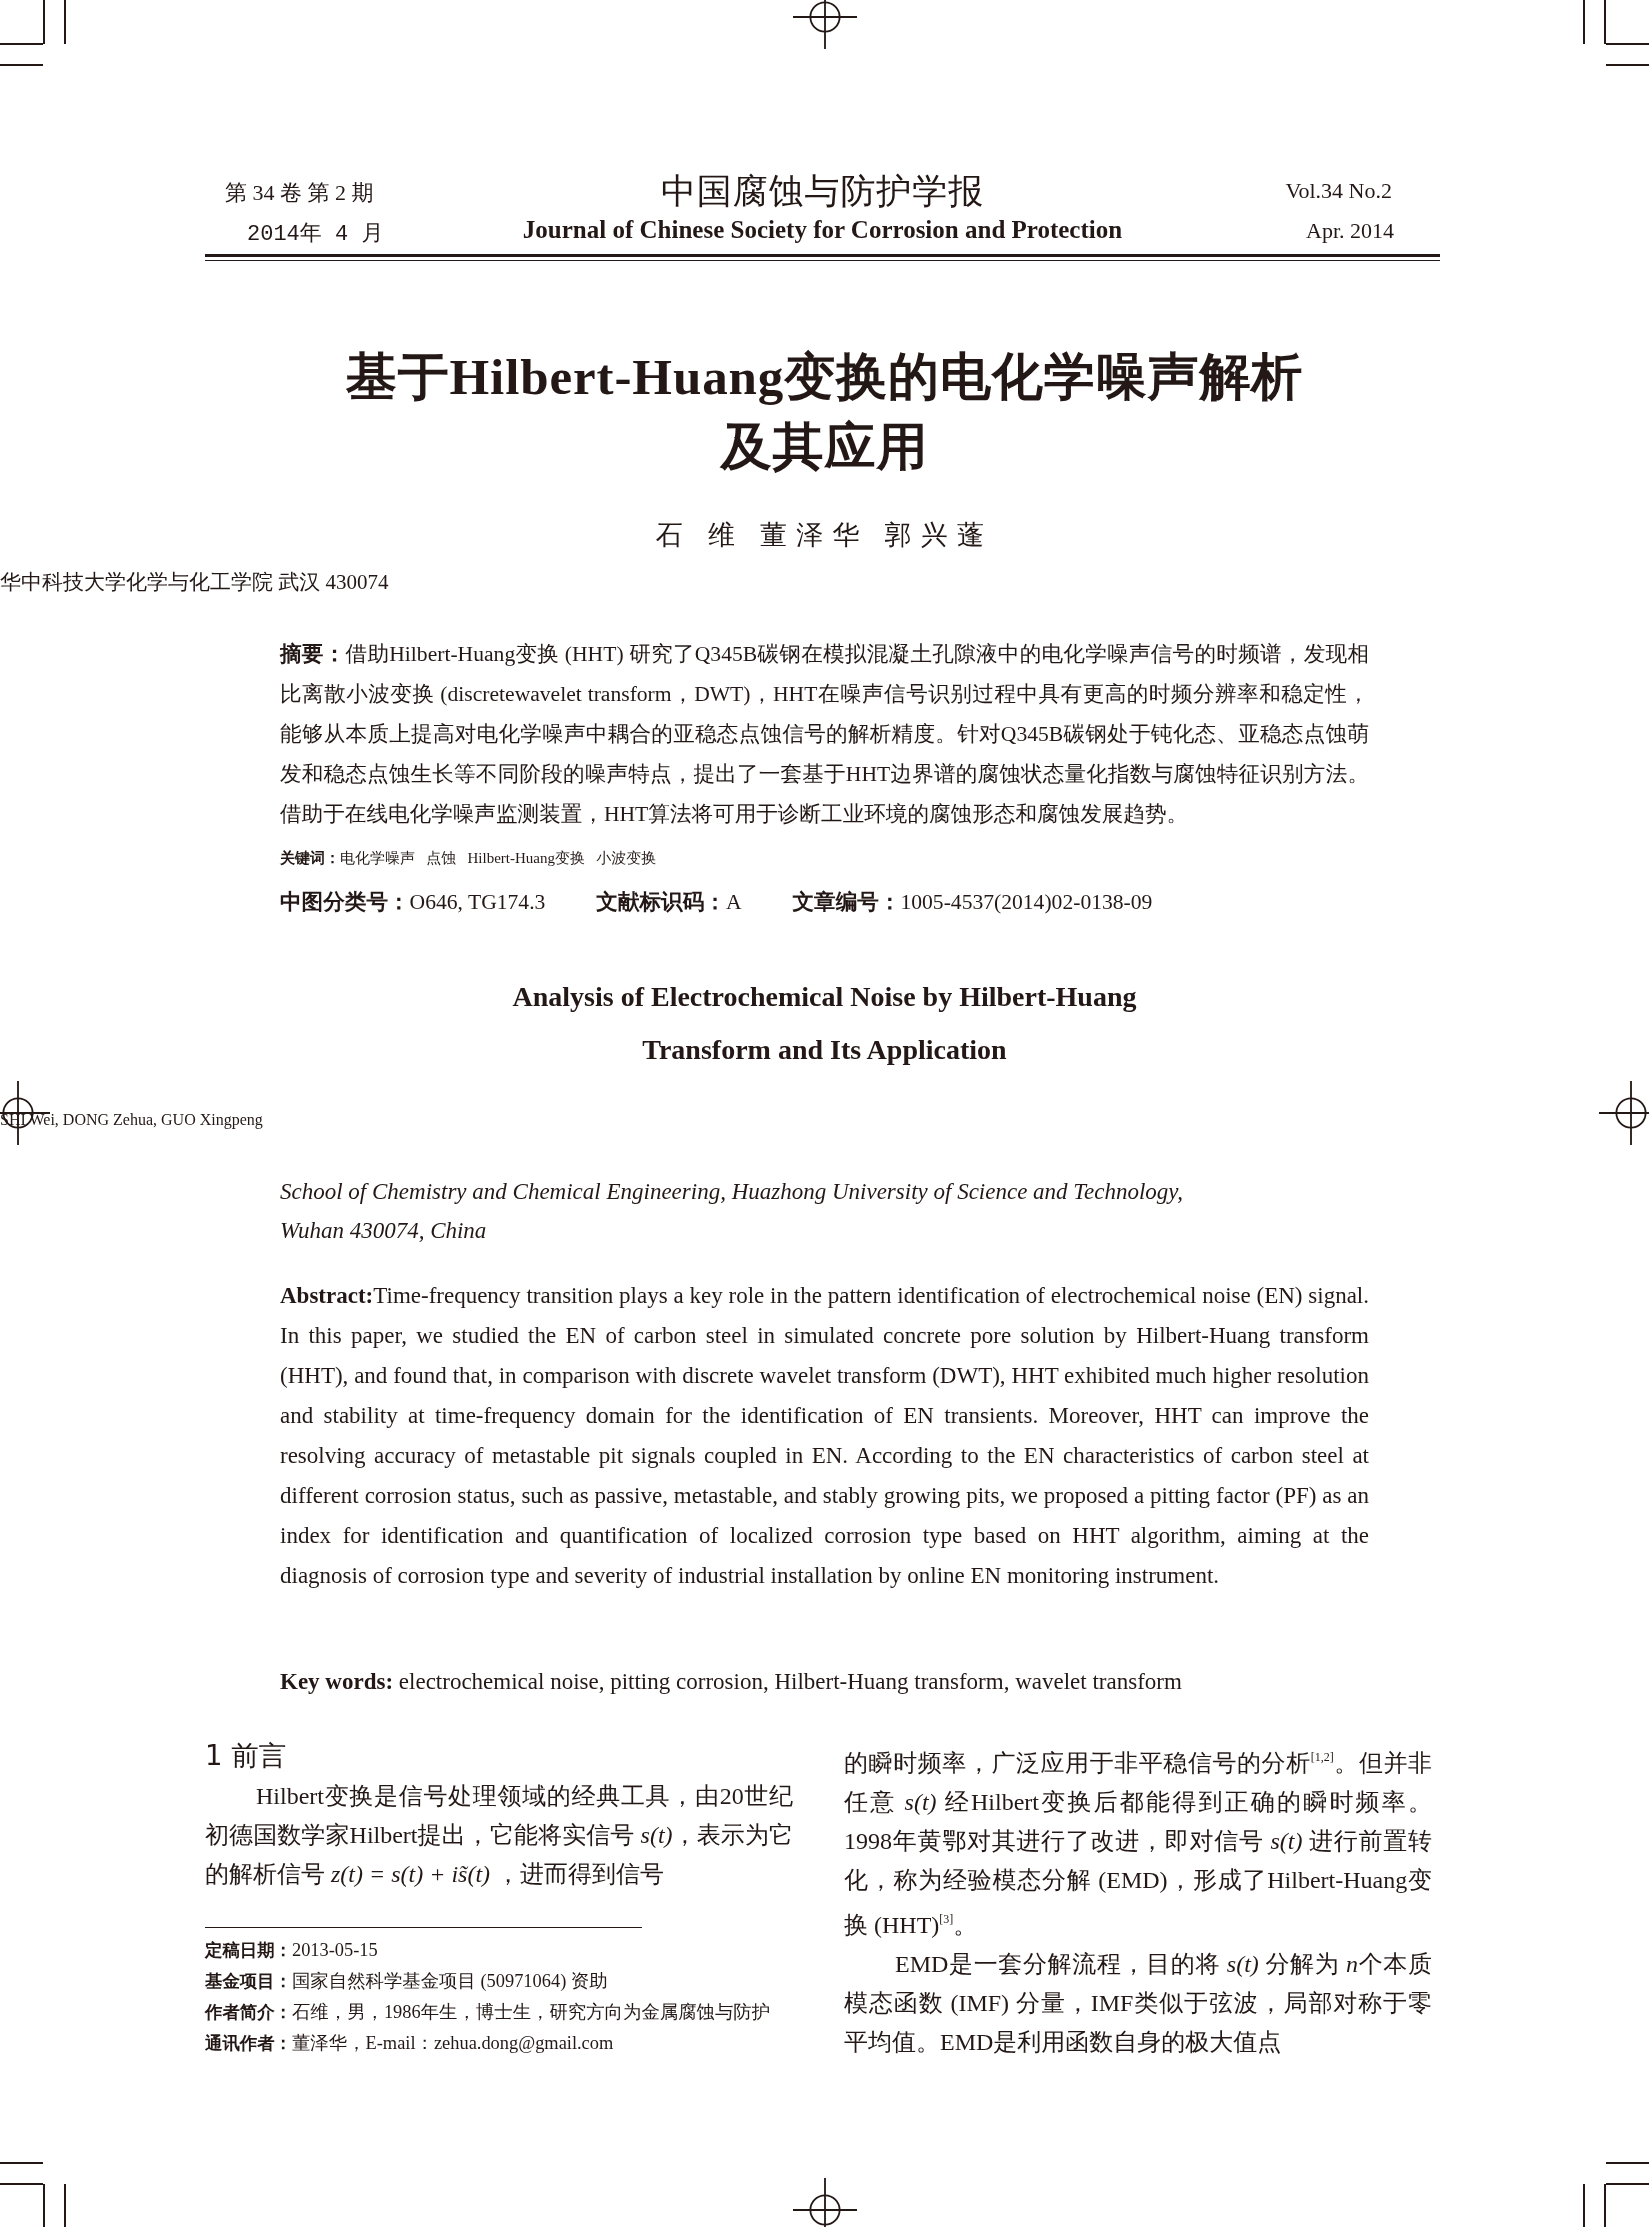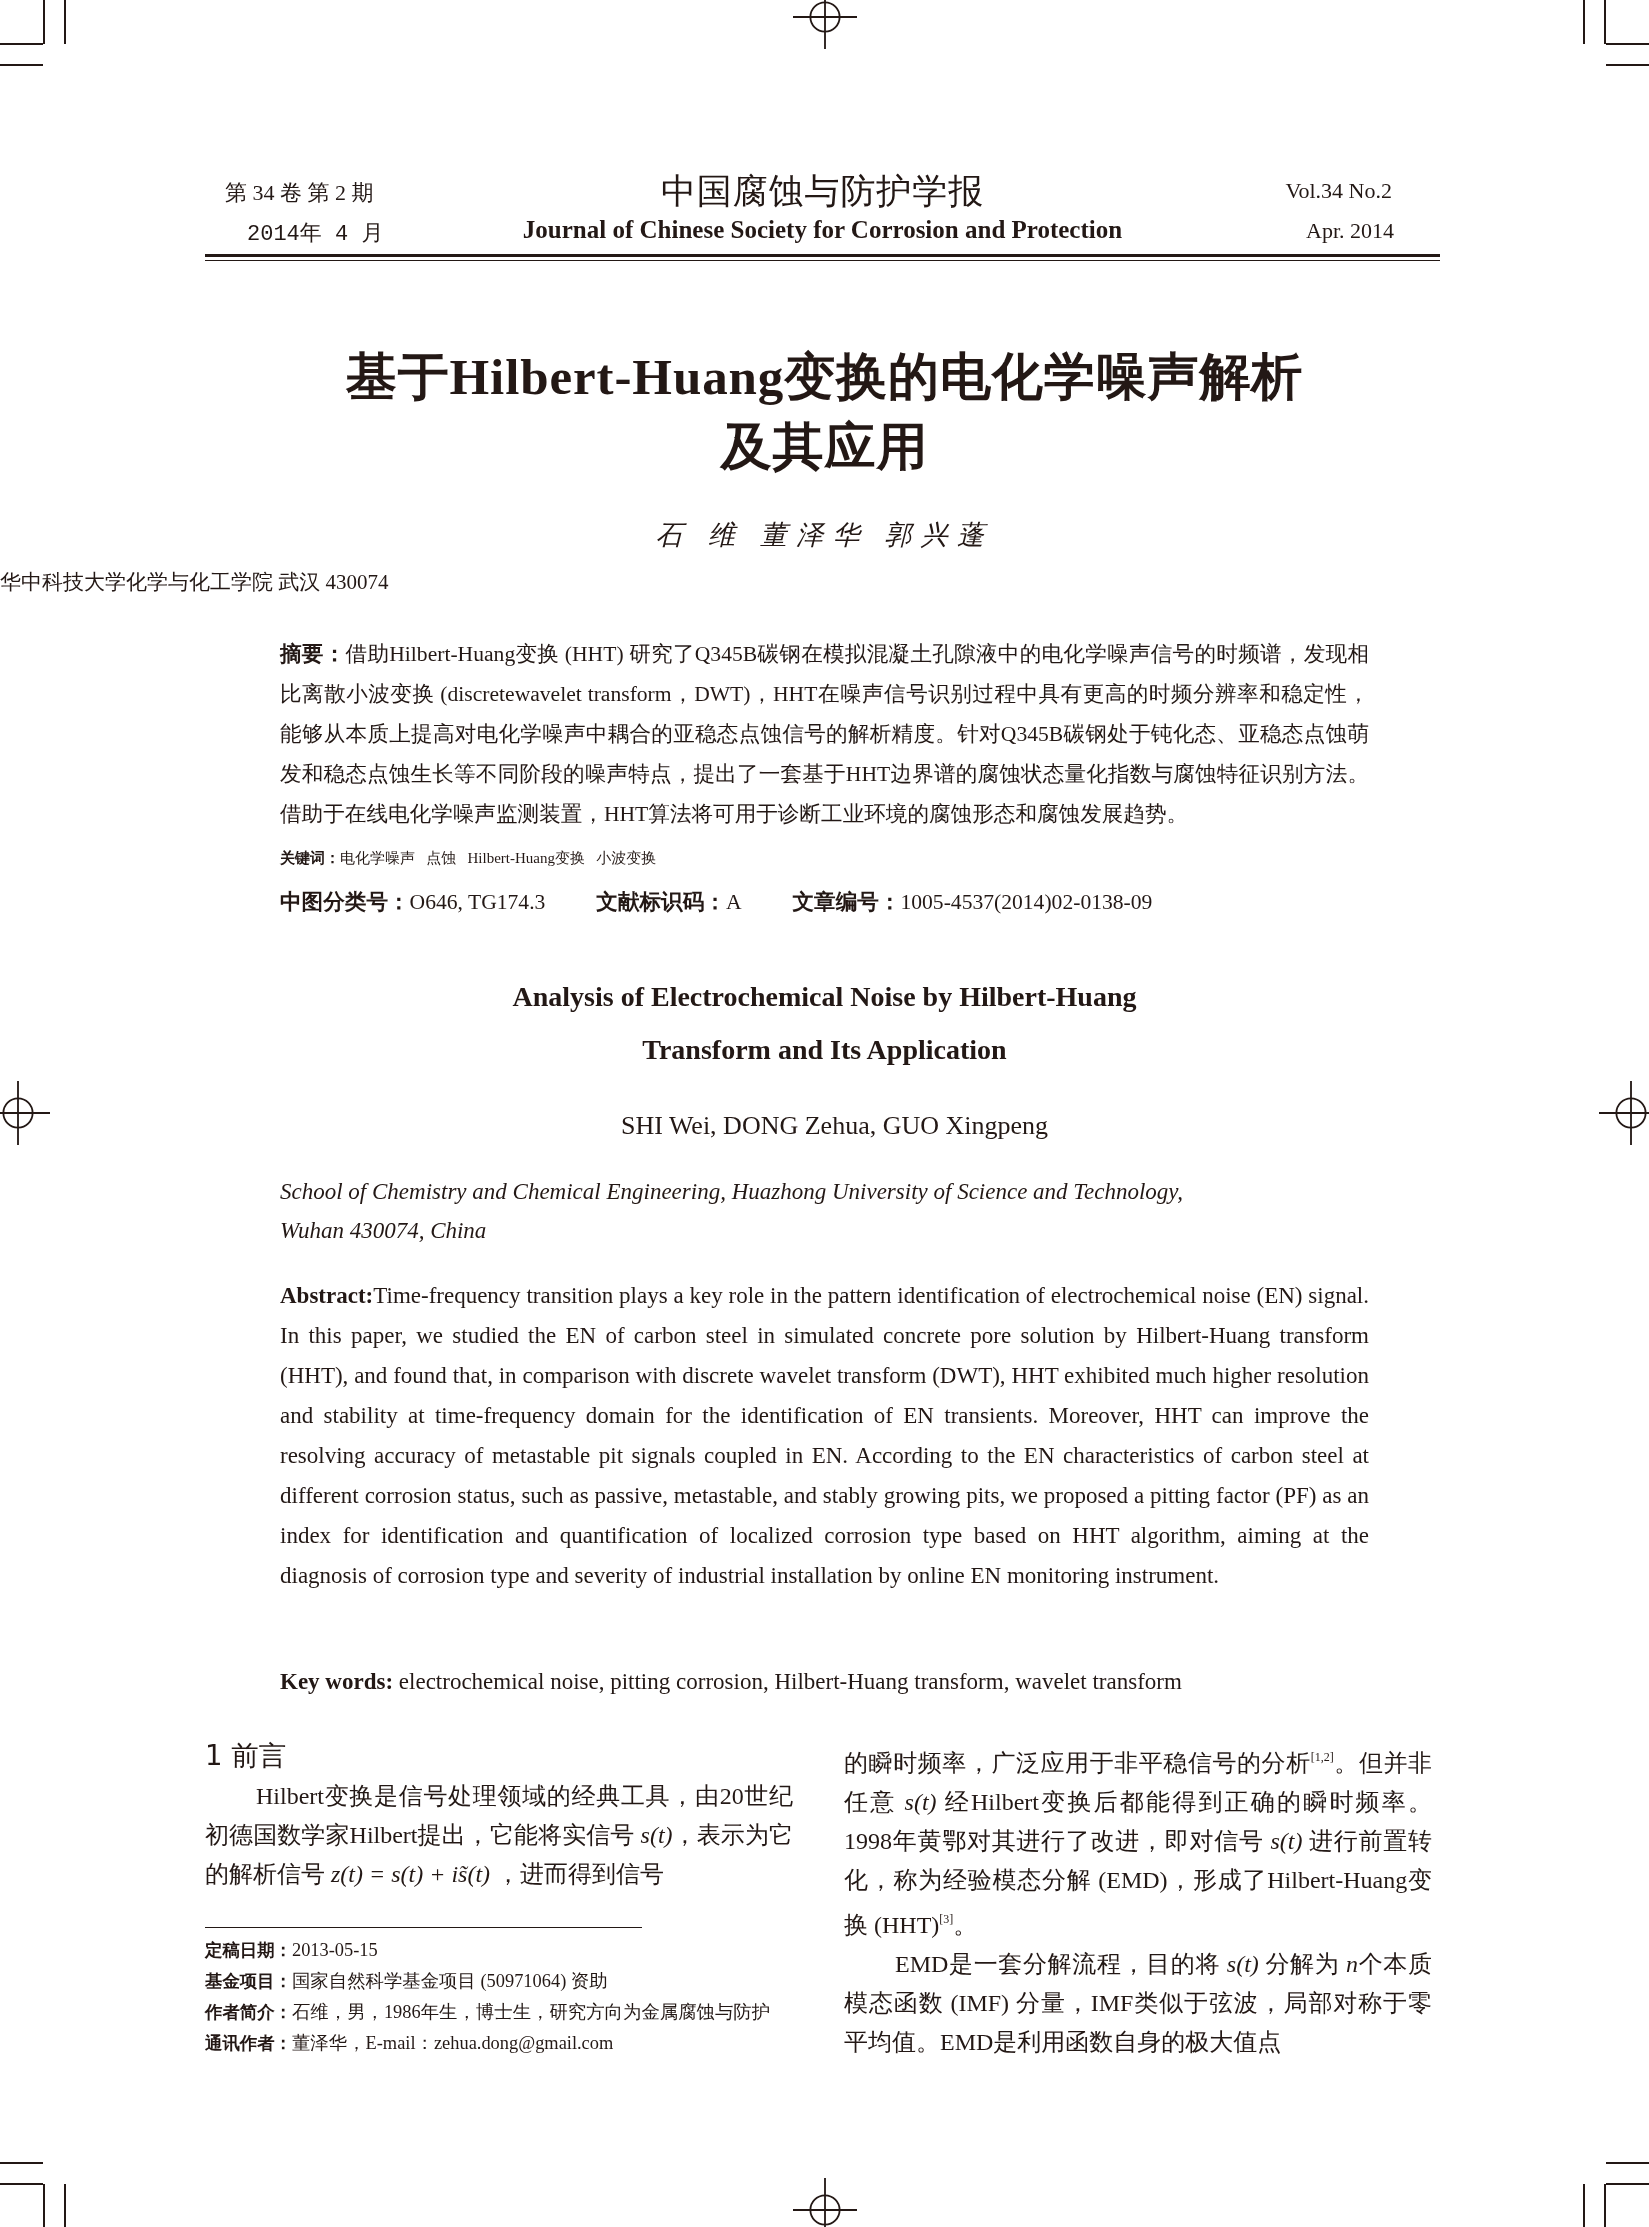--- a/index.html
+++ b/index.html
@@ -17,31 +17,31 @@
   .hdr .left1 { left: 20px; top: 8.3px; }
   .hdr .left2 { left: 42px; top: 48px; font-family: Liberation Mono, monospace; }
   .hdr .center1 { left: 0; right: 0; text-align: center; top: -1.8px; font-size: 35px; letter-spacing: 0.9px; }
   .hdr .center2 { left: 0; right: 0; text-align: center; top: 46px; font-size: 25px; font-weight: bold; }
   .hdr .right1 { right: 48px; top: 8.3px; }
   .hdr .right2 { right: 46px; top: 48px; }
   .rule-thick { position: absolute; left: 205px; width: 1235px; top: 254px; height: 2.8px; background: #231815; }
   .rule-thin { position: absolute; left: 205px; width: 1235px; top: 260px; height: 0.9px; background: #231815; }
 
   .title-cn { position: absolute; left: 0; right: 0; top: 342px; text-align: center; font-size: 51px; line-height: 70px; font-weight: bold; letter-spacing: 0.9px; }
-  .authors-cn { position: absolute; left: 0; right: 0; top: 517px; text-align: center; font-size: 27px; font-style: italic; letter-spacing: 9.2px; }
+  .authors-cn { position: absolute; left: 0; right: 0; top: 517px; text-align: center; font-size: 27px; letter-spacing: 9.2px; }
   .affil-cn { position: absolute; left: 0; right: 0; top: 568px; text-align: left; font-size: 21px; }
 
   .abs-cn { position: absolute; left: 280px; width: 1089px; top: 634px; font-size: 21.6px; line-height: 40px; text-align: justify; }
   .bold { font-weight: bold; }
   .kw-cn { position: absolute; left: 280px; top: 849px; font-size: 15px; white-space: nowrap; }
   .cls-cn { position: absolute; left: 280px; top: 887px; font-size: 21.6px; white-space: nowrap; }
   .cls-cn span.gap { display: inline-block; width: 51px; }
 
   .title-en { position: absolute; left: 0; right: 0; top: 970px; text-align: center; font-size: 28px; line-height: 53px; font-weight: bold; }
-  .authors-en { position: absolute; left: 0; right: 0; top: 1111px; text-align: center; font-size: 26px; margin-left: 20px; }
+  .authors-en { position: absolute; left: 0; right: 0; top: 1111px; text-align: left; font-size: 16px; }
   .affil-en { position: absolute; left: 280px; top: 1172px; font-size: 23px; font-style: italic; line-height: 39px; width: 1102px; }
 
   .abs-en { position: absolute; left: 280px; width: 1089px; top: 1276px; font-size: 23px; line-height: 40px; text-align: justify; }
   .kw-en { position: absolute; left: 280px; top: 1669px; font-size: 23px; white-space: nowrap; }
 
   .col-left { position: absolute; left: 205px; width: 588px; top: 1738px; }
   .sec-head { font-size: 27.5px; font-family: "DejaVu Sans", sans-serif; margin-bottom: 3px; }
   .body-cn { font-size: 24px; line-height: 39px; text-align: justify; }
   .indent { text-indent: 51px; }
   .foot-rule { position: absolute; left: 205px; width: 437px; top: 1927px; height: 0.9px; background: #231815; }

